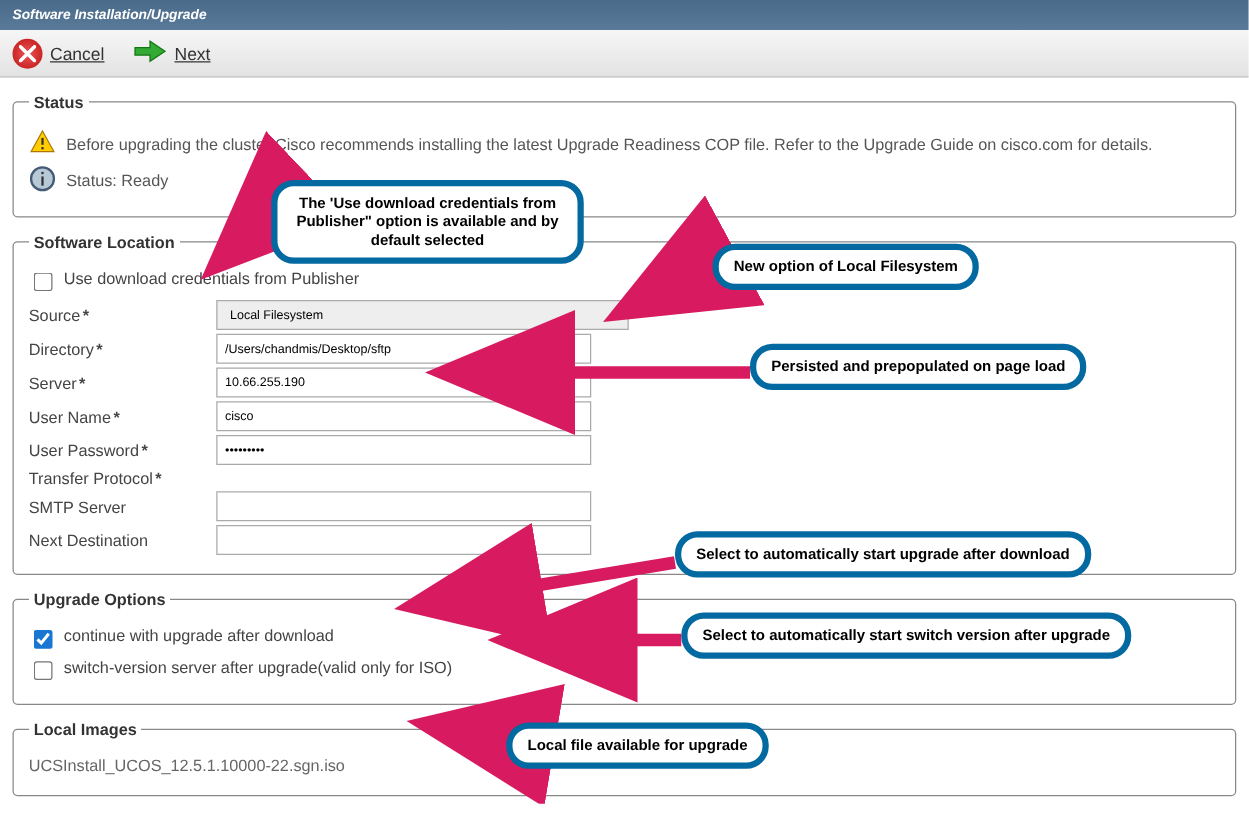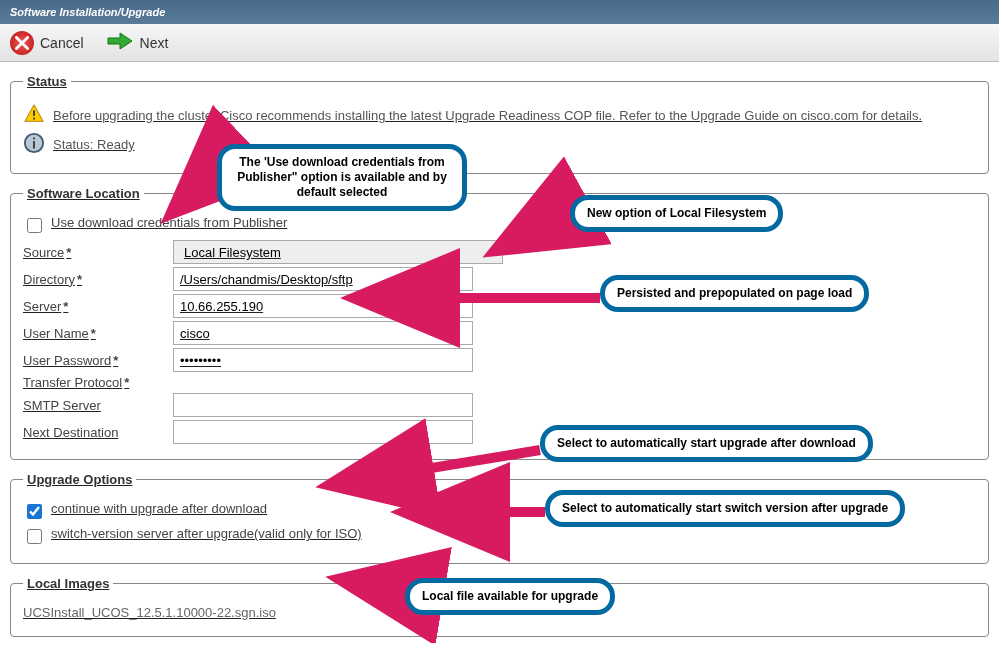--- a/index.html
+++ b/index.html
@@ -27,36 +27,36 @@
     align-items: center;
     gap: 22px;
   }
   .tb-btn {
     display: flex;
     align-items: center;
     gap: 6px;
     cursor: pointer;
     color: #333;
     font-size: 14px;
+    text-decoration: underline;
   }
   .icon-circle {
     width: 24px; height: 24px; border-radius: 50%;
     display: inline-flex; align-items: center; justify-content: center;
     font-weight: bold; color:#fff;
   }
   .cancel-ic { background: radial-gradient(#e55,#b11); }
   .cancel-ic svg { width:14px; height:14px; }
   .next-ic svg { width:28px; height:22px; }
   fieldset {
     border: 1px solid #888;
     border-radius: 4px;
     margin: 12px 10px 6px 10px;
     padding: 10px 12px 12px 12px;
     position: relative;
-    text-decoration: underline;
   }
   legend {
     font-weight: bold;
     padding: 0 4px;
     color:#333;
     font-size:13px;
   }
   .status-row {
     display: flex;
     align-items: center;
@@ -69,21 +69,21 @@
     display: flex;
     align-items: center;
     margin: 3px 0;
   }
   .form-label {
     width: 150px;
     color:#444;
   }
   .req::after { content:"*"; font-weight:bold; margin-left:2px; }
   input[type=text], input[type=password], select {
-    font-size:13px;
+    font-size:10px;
     padding: 3px 6px;
     border:1px solid #aaa;
     background:#fff;
     height:24px;
   }
   .w300 { width: 300px; }
   .w330 { width: 330px; }
   select.w330 { background:#eee; }
   .chk-row { display:flex; gap:6px; margin:4px 0; color:#444;}
   input[type=checkbox]{ width:15px; height:15px; }

